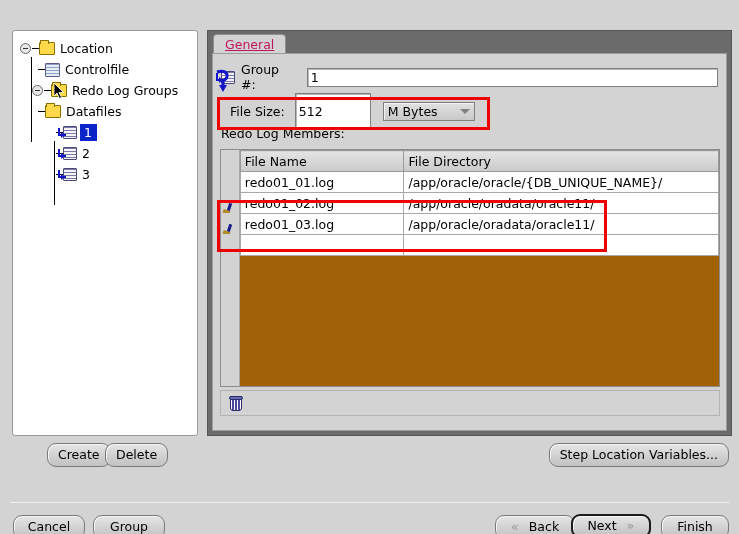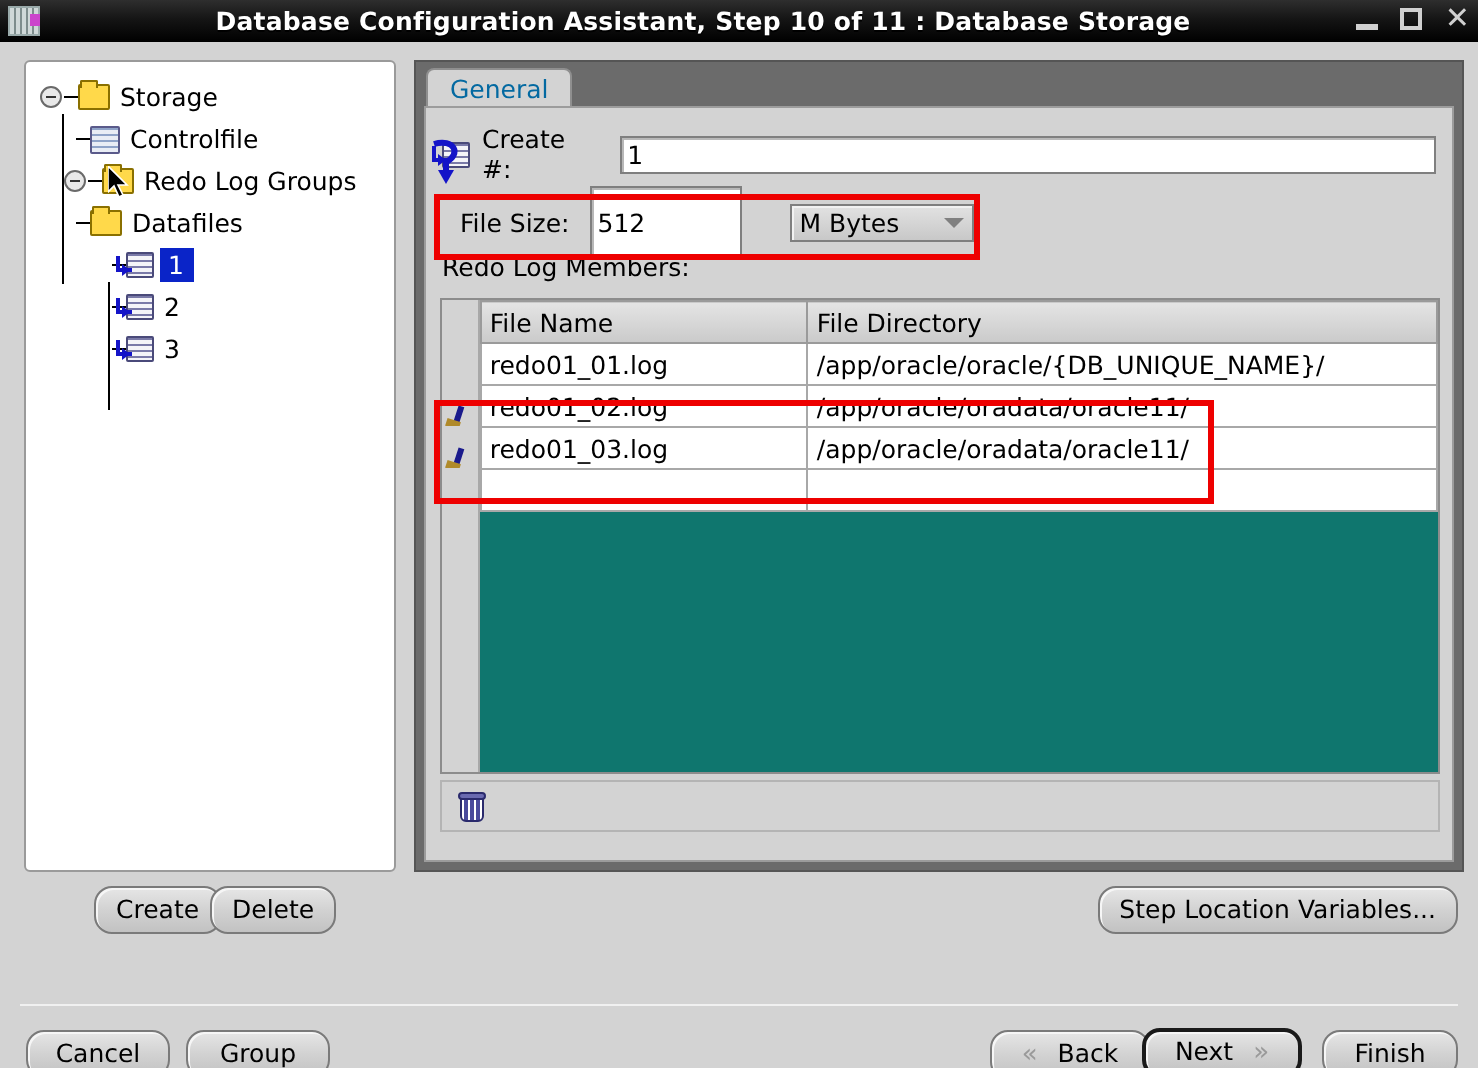--- a/index.html
+++ b/index.html
@@ -122,23 +122,24 @@
   
   .right-pane {
     position: absolute; left: 207px; top: 9px; width: 525px; height: 406px;
     background: #6b6b6b;
     border: 1px solid #555;
   }
   .tabstrip { position: absolute; left: 0; top: 0; height: 22px; }
   .tab {
     position: absolute; left: 5px; top: 3px;
     height: 19px; padding: 2px 11px 0 11px;
-    background: #d3d3d3; color: #0369a1; font-size: 12.5px;
+    background: #d3d3d3; color: #be185d; font-size: 12.5px;
     border: 1px solid #8f8f8f; border-bottom: none;
     border-radius: 4px 4px 0 0;
+    text-decoration: underline;
   }
   .tab-content {
     position: absolute; left: 4px; top: 22px; right: 4px; bottom: 4px;
     background: #d3d3d3; border: 1px solid #9c9c9c;
   }
 
   .form-row { position: absolute; display: flex; align-items: center; }
   .lbl { font-size: 12.5px; color: #000; }
   .txtfield {
     background: #ffffff; border: 1px solid #7f7f7f;
@@ -157,21 +158,21 @@
   .combo .ctext { flex: 1 1 auto; }
   .combo .arrow {
     width: 0; height: 0; margin-left: 10px;
     border-left: 5px solid transparent; border-right: 5px solid transparent;
     border-top: 5px solid #808080;
   }
 
   
   .table-wrap {
     position: absolute; left: 7px; top: 95px; right: 6px; height: 238px;
-    background: #0f766e; border: 1px solid #8c8c8c;
+    background: #a16207; border: 1px solid #8c8c8c;
     overflow: hidden;
   }
   table.grid { border-collapse: collapse; width: 100%; table-layout: fixed; }
   table.grid th, table.grid td {
     border: 1px solid #a8a8a8; height: 21px;
     font-size: 12.5px; font-weight: normal; text-align: left;
     padding: 0 4px; color: #000; background: #ffffff;
     white-space: nowrap; overflow: hidden;
   }
   table.grid th {
@@ -245,42 +246,33 @@
   .anno-rect {
     position: absolute; border: 3px solid #ee0000; pointer-events: none; z-index: 20;
   }
   .anno-arrow { position: absolute; z-index: 21; pointer-events: none; }
 </style>
 </head>
 <body>
 
 <div id="app">
 
-  <div class="titlebar">
-    <div class="titlebar-icon"></div>
-    <div class="title-text">Database Configuration Assistant, Step 10 of 11 : Database Storage</div>
-    <div class="win-buttons">
-      <span class="wb"><i class="wb-min"></i></span>
-      <span class="wb"><i class="wb-max"></i></span>
-      <span class="wb wb-close">✕</span>
-    </div>
-  </div>
 
   <div class="body-area">
 
     <div class="tree-panel">
       <div class="tree">
         <div class="vline" style="top:26px; height:85px;"></div>
         <div class="vline2" style="top:110px; height:64px;"></div>
 
         <div class="tnode" style="padding-left:0px;">
           <span class="toggle"></span>
           <span class="hline"></span>
           <span class="folder"></span>
-          <span class="tlabel">Storage</span>
+          <span class="tlabel">Location</span>
         </div>
 
         <div class="tnode" style="padding-left:18px;">
           <span class="hline"></span>
           <span class="ctrlicon"></span>
           <span class="tlabel">Controlfile</span>
         </div>
 
         <div class="tnode" style="padding-left:12px;">
           <span class="toggle"></span>
@@ -321,28 +313,28 @@
 
     <div class="right-pane">
       <div class="tabstrip">
         <div class="tab">General</div>
       </div>
 
       <div class="tab-content">
 
         <div class="form-row" style="left:8px; top:8px; right:8px;">
           <span class="grpicon" style="margin-right:6px;"></span>
-          <span class="lbl">Create #:</span>
+          <span class="lbl">Group #:</span>
           <input class="txtfield" style="margin-left: 9px; width: 412px; height: 19px;" type="text" value="1">
         </div>
 
         <div class="form-row" style="left:17px; top:39px;">
           <span class="lbl">File Size:</span>
           <input class="txtfield" style="margin-left: 10px; width: 76px; height: 36px;" type="text" value="512">
-          <div class="combo" style="margin-left:24px; width:92px;">
+          <div class="combo" style="margin-left:12px; width:92px;">
             <span class="ctext">M Bytes</span>
             <span class="arrow"></span>
           </div>
         </div>
 
         <div class="lbl" style="position:absolute; left:8px; top:72px;">Redo Log Members:</div>
 
         <div class="table-wrap">
           <div class="side-strip"></div>
           <table class="grid">

